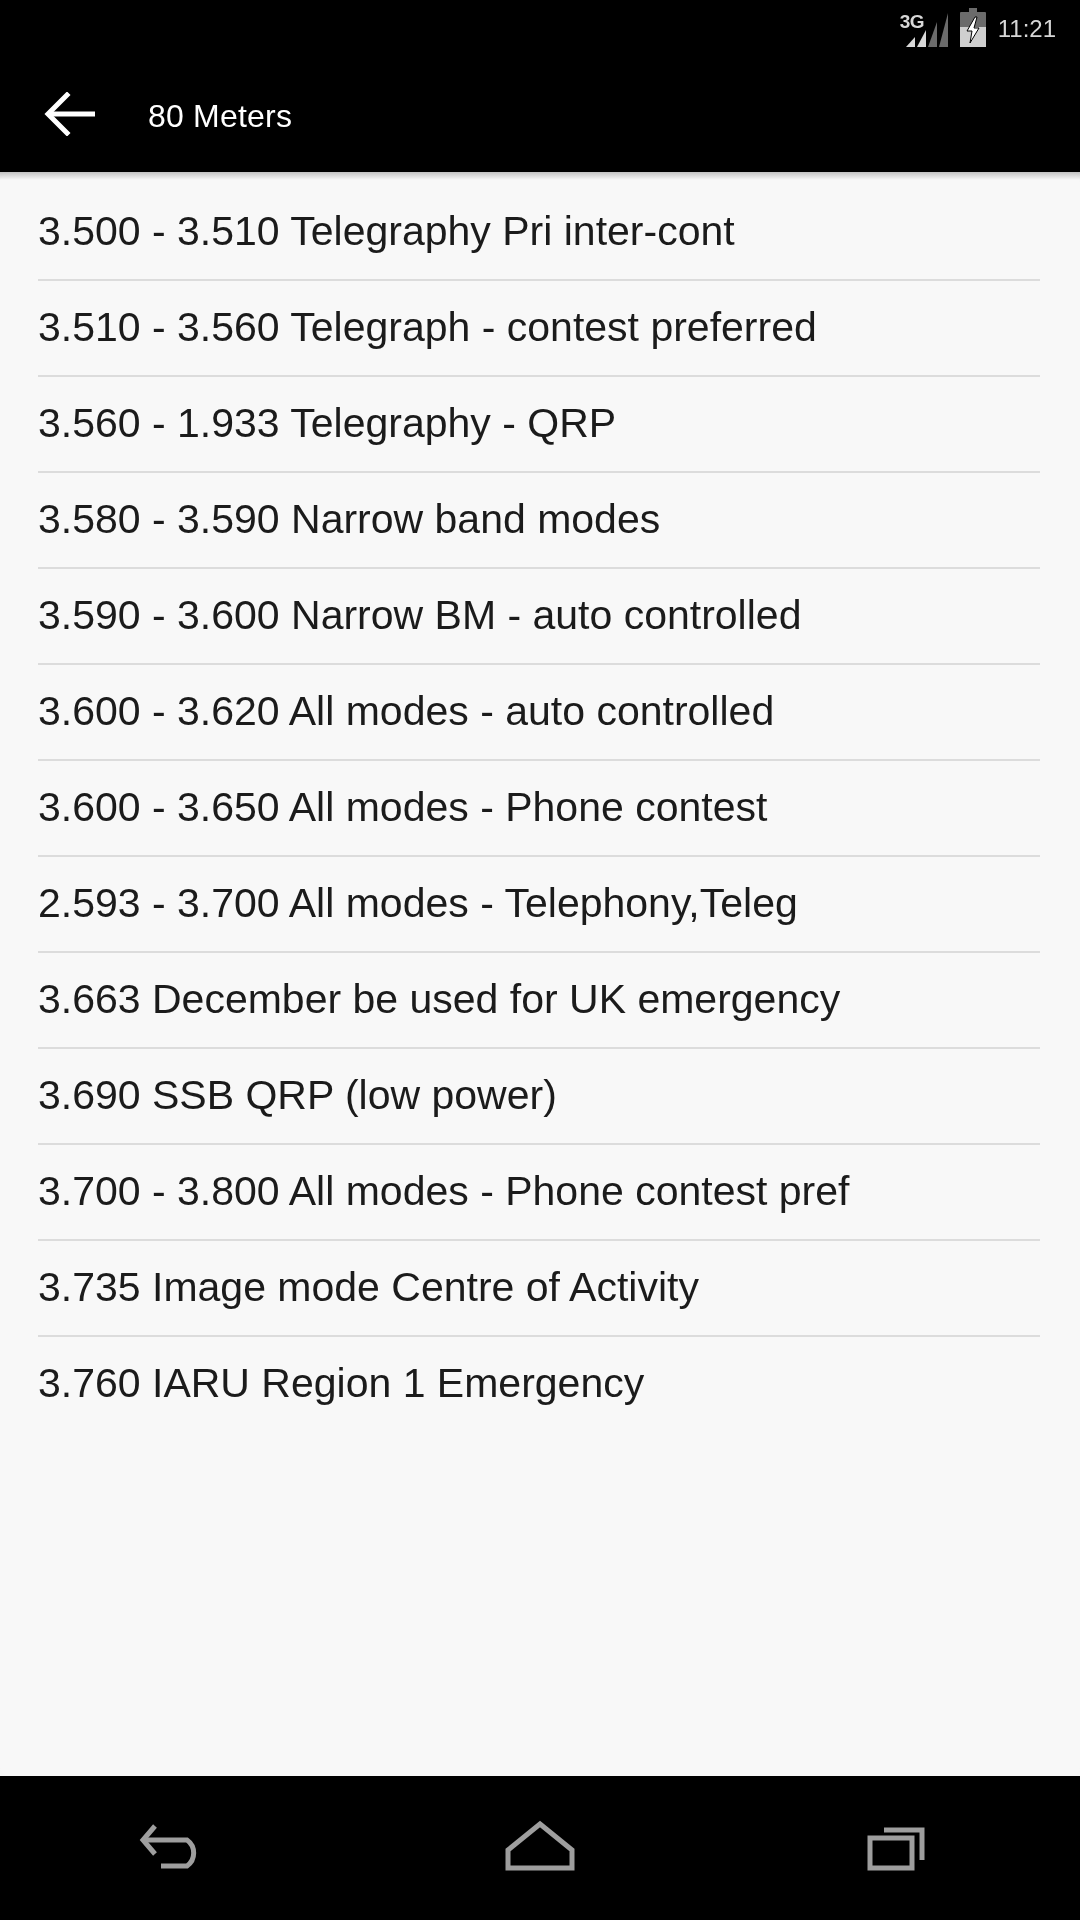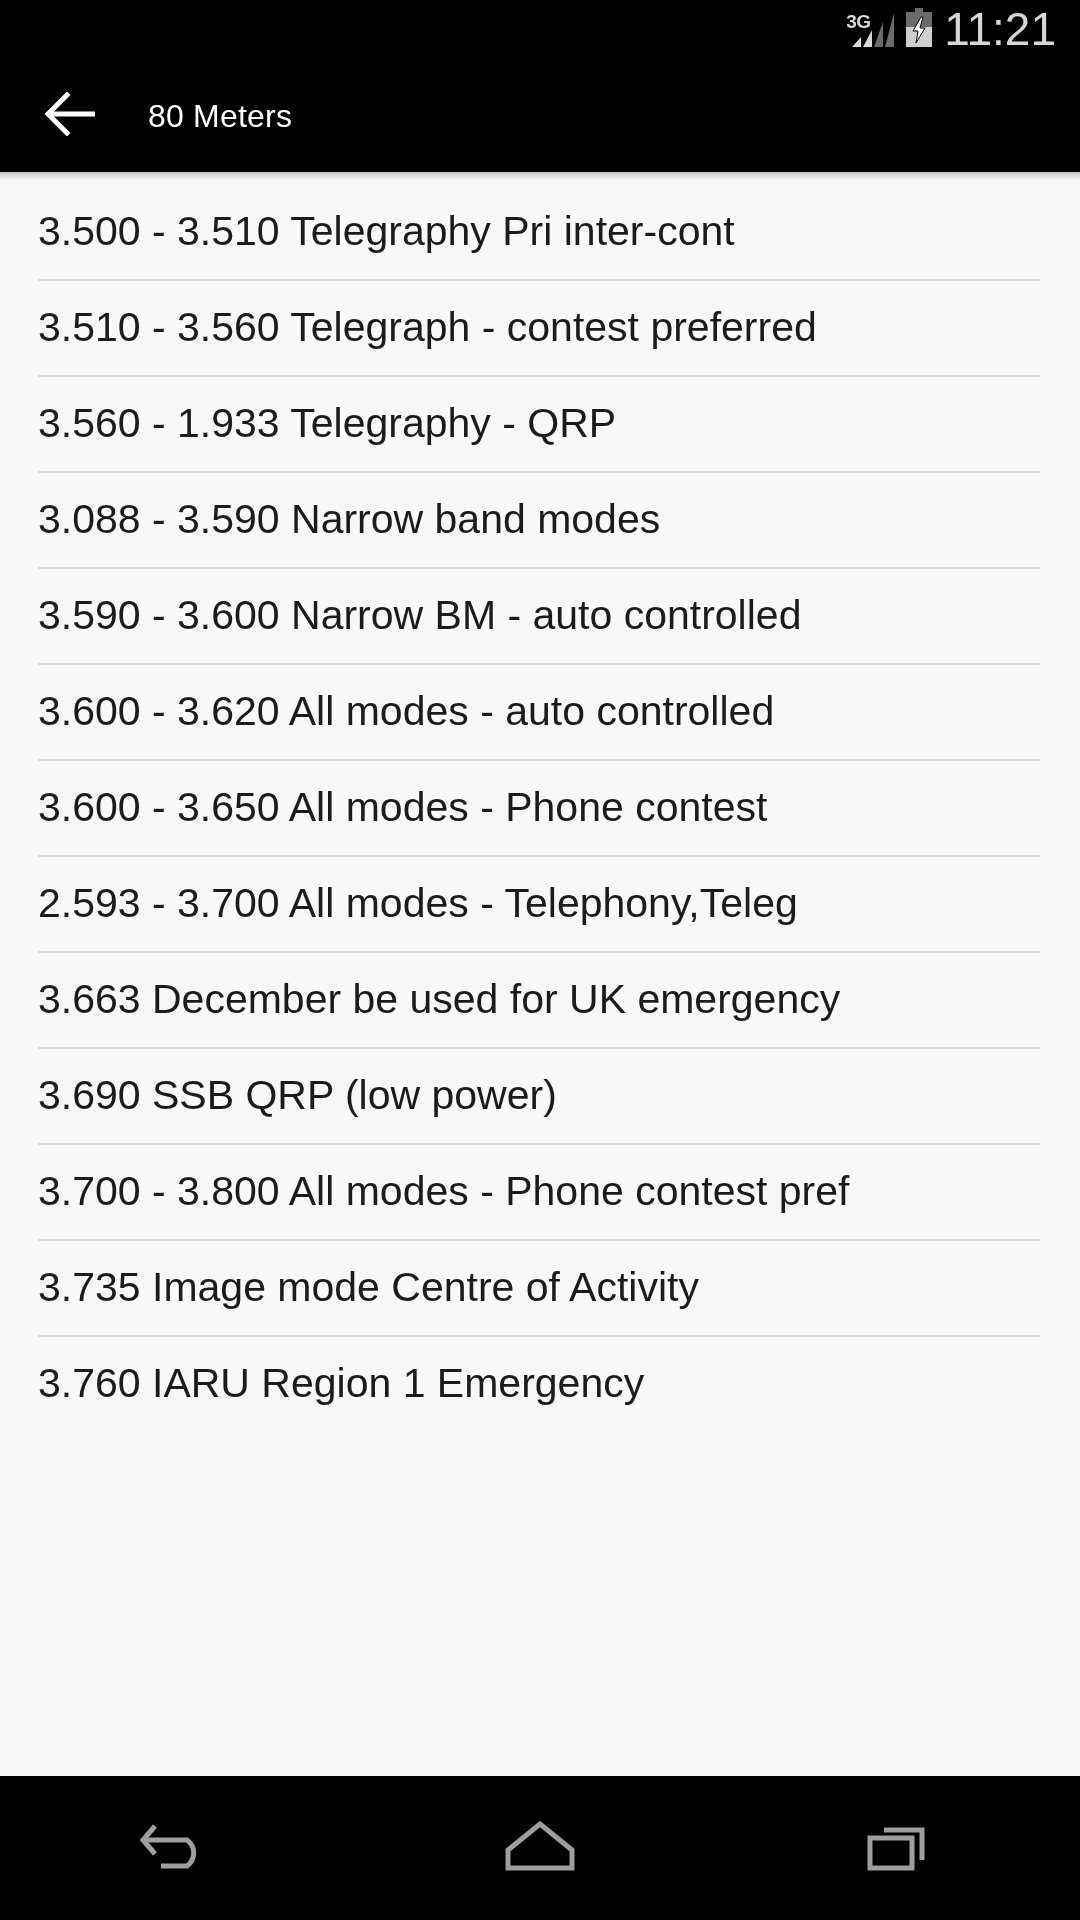--- a/index.html
+++ b/index.html
@@ -57,21 +57,21 @@
     line-height: 1;
   }
   .signal-bars {
     position: relative;
     width: 44px;
     height: 38px;
     margin-left: 2px;
   }
   .status-time {
     color: #d6d6d6;
-    font-size: 46px;
+    font-size: 24px;
     line-height: 1;
     letter-spacing: 0px;
     font-weight: 400;
     padding-bottom: 2px;
   }
 
   
   .app-bar {
     height: 112px;
     background: #000000;
@@ -212,21 +212,21 @@
     <div class="list-item">
       <span class="list-item-label">3.500 - 3.510 Telegraphy Pri inter-cont</span>
     </div>
     <div class="list-item">
       <span class="list-item-label">3.510 - 3.560 Telegraph - contest preferred</span>
     </div>
     <div class="list-item">
       <span class="list-item-label">3.560 - 1.933 Telegraphy - QRP</span>
     </div>
     <div class="list-item">
-      <span class="list-item-label">3.088 - 3.590 Narrow band modes</span>
+      <span class="list-item-label">3.580 - 3.590 Narrow band modes</span>
     </div>
     <div class="list-item">
       <span class="list-item-label">3.590 - 3.600 Narrow BM - auto controlled</span>
     </div>
     <div class="list-item">
       <span class="list-item-label">3.600 - 3.620 All modes - auto controlled</span>
     </div>
     <div class="list-item">
       <span class="list-item-label">3.600 - 3.650 All modes - Phone contest</span>
     </div>

